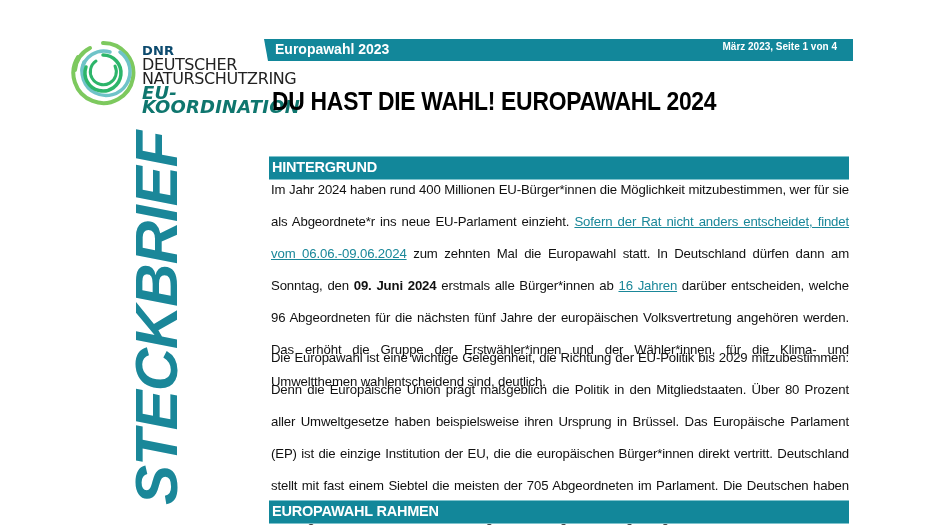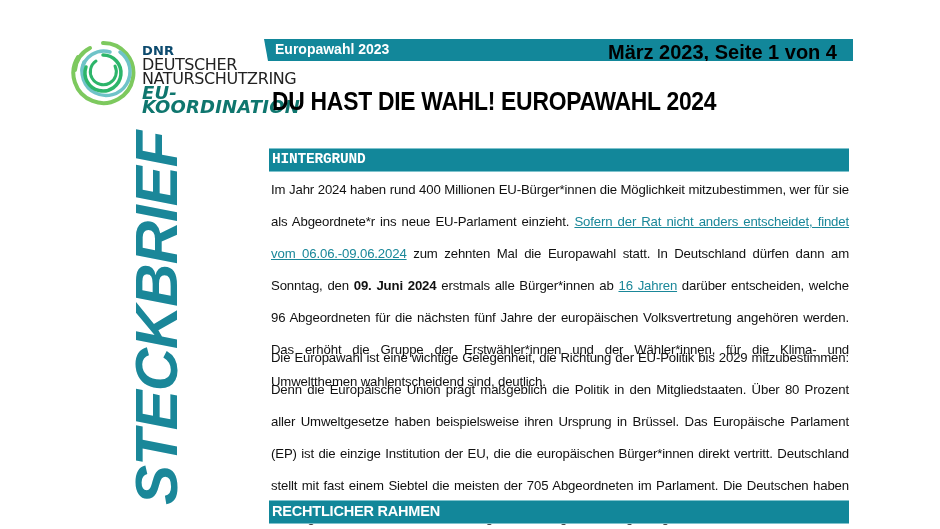--- a/index.html
+++ b/index.html
@@ -5,21 +5,21 @@
     html, body { margin: 0; padding: 0; background: #ffffff; }
     body { width: 940px; height: 529px; position: relative; overflow: hidden; font-family: "Liberation Sans", sans-serif; color: #111; }
     .logo { position: absolute; left: 70px; top: 40px; width: 200px; height: 70px; }
     .logo-mark { position: absolute; left: 0; top: 0; width: 66px; height: 66px; }
     .logo-text { position: absolute; left: 72px; top: 4px; line-height: 14px; }
     .logo-text .l1 { font-family: "DejaVu Sans", sans-serif; font-weight: bold; font-size: 13px; color: #0c4a6e; letter-spacing: 0.2px; }
     .logo-text .l2, .logo-text .l3 { font-family: "DejaVu Sans", sans-serif; font-size: 16px; color: #222; letter-spacing: -0.4px; }
     .logo-text .l4 { font-family: "DejaVu Sans", sans-serif; font-weight: bold; font-size: 18px; color: #0f766e; letter-spacing: 0.2px; font-style: italic; }
     .header-band { position: absolute; left: 264px; top: 39px; width: 589px; height: 22px; background: #12879a; clip-path: polygon(0 0, 100% 0, 100% 100%, 4px 100%); }
     .header-band .left { position: absolute; left: 11px; top: 2px; color: #fff; font-weight: bold; font-size: 14px; }
-    .header-band .right { position: absolute; right: 16px; top: 2px; color: #000000; font-weight: bold; font-size: 20px; }
+    .header-band .right { position: absolute; right: 16px; top: 2px; color: #ffffff; font-weight: bold; font-size: 10px; }
     .title { position: absolute; left: 272px; top: 86px; font-size: 26px; font-weight: bold; color: #000; letter-spacing: -0.3px; white-space: nowrap; transform: scaleX(0.88); transform-origin: left top; }
     .steckbrief { position: absolute; left: 122px; top: 505px; transform: rotate(-90deg); transform-origin: left top; font-size: 60px; font-weight: bold; font-style: italic; color: #1a8799; letter-spacing: -1px; white-space: nowrap; font-family: "Liberation Sans", sans-serif; }
     .section-bar { position: absolute; left: 269px; width: 580px; height: 22px; background: #12879a; border-top: 1px solid #7fc3cd; border-bottom: 1px solid #7fc3cd; }
     .section-bar span { position: absolute; left: 3px; top: 2px; color: #fff; font-weight: bold; font-size: 14.5px; letter-spacing: -0.2px; }
     .para { position: absolute; left: 271px; width: 578px; font-size: 13.2px; line-height: 32px; text-align: justify; color: #111; letter-spacing: -0.15px; }
     .para a { color: #1a8799; text-decoration: underline; }
     .para b { font-weight: bold; }
   </style>
 </head>
 <body>
@@ -43,23 +43,23 @@
 
 <div class="header-band">
   <span class="left">Europawahl 2023</span>
   <span class="right">März 2023, Seite 1 von 4</span>
 </div>
 
 <div class="title">DU HAST DIE WAHL! EUROPAWAHL 2024</div>
 
 <div class="steckbrief">STECKBRIEF</div>
 
-<div class="section-bar" style="top:148px;font-family:Liberation Mono, monospace;">
+<div class="section-bar" style="top:156px;">
   <span>HINTERGRUND</span>
 </div>
 
 <div class="para" style="top:174px;"><span>Im Jahr 2024 haben rund 400 Millionen EU-Bürger*innen die Möglichkeit mitzubestimmen, wer für sie als Abgeordnete*r ins neue EU-Parlament einzieht. </span><a href="#">Sofern der Rat nicht anders entscheidet, findet vom 06.06.-09.06.2024</a><span> zum zehnten Mal die Europawahl statt. In Deutschland dürfen dann am Sonntag, den </span><b>09. Juni 2024</b><span> erstmals alle Bürger*innen ab </span><a href="#">16 Jahren</a><span> darüber entscheiden, welche 96 Abgeordneten für die nächsten fünf Jahre der europäischen Volksvertretung angehören werden. Das erhöht die Gruppe der Erstwähler*innen und der Wähler*innen, für die Klima- und Umweltthemen wahlentscheidend sind, deutlich.</span></div>
 
 <div class="para" style="top:342px;">Die Europawahl ist eine wichtige Gelegenheit, die Richtung der EU-Politik bis 2029 mitzubestimmen: Denn die Europäische Union prägt maßgeblich die Politik in den Mitgliedstaaten. Über 80 Prozent aller Umweltgesetze haben beispielsweise ihren Ursprung in Brüssel. Das Europäische Parlament (EP) ist die einzige Institution der EU, die die europäischen Bürger*innen direkt vertritt. Deutschland stellt mit fast einem Siebtel die meisten der 705 Abgeordneten im Parlament. Die Deutschen haben daher großen Einfluss auf Abstimmungen zu wichtigen Gesetzgebungen.</div>
 
 <div class="section-bar" style="top:500px;">
-  <span>RECHTLICHER RAHMEN</span>
+  <span>EUROPAWAHL RAHMEN</span>
 </div>
 
 </body></html>

